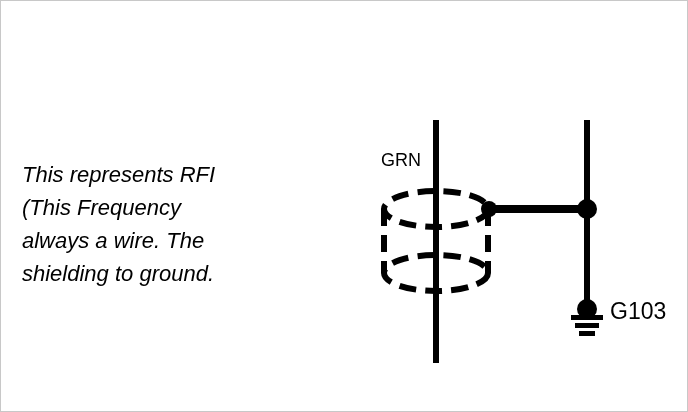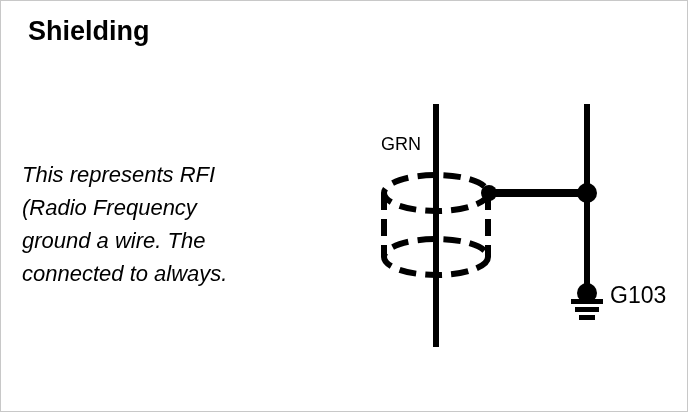--- a/index.html
+++ b/index.html
@@ -41,44 +41,43 @@
     font-weight: normal;
     font-style: italic;
   }
   #description .desc-line {
     display: block;
     white-space: nowrap;
   }
   #diagram {
     position: absolute;
     left: 350px;
-    top: 84px;
+    top: 100px;
     width: 338px;
     height: 290px;
   }
   #diagram svg {
     display: block;
   }
   .dia-label {
     font-family: "Liberation Sans", sans-serif;
     fill: #000000;
   }
 </style>
 </head>
 <body>
 
 <div id="page">
 
-  <div id="page-title">Shielding</div>
 
   <div id="description">
     <span class="desc-line">This represents RFI</span>
-    <span class="desc-line">(Radio Frequency</span>
-    <span class="desc-line">ground a wire. The</span>
-    <span class="desc-line">connected to always.</span>
+    <span class="desc-line">(This Frequency</span>
+    <span class="desc-line">always a wire. The</span>
+    <span class="desc-line">shielding to ground.</span>
   </div>
 
   <div id="diagram">
     <svg width="338" height="290" viewBox="0 0 338 290" xmlns="http://www.w3.org/2000/svg">
 
       <line x1="85" y1="19" x2="85" y2="262" stroke="#000000" stroke-width="6"></line>
 
       <ellipse cx="85" cy="108" rx="52" ry="18" fill="none" stroke="#000000" stroke-width="6" stroke-dasharray="17 9"></ellipse>
 
       <ellipse cx="85" cy="172" rx="52" ry="18" fill="none" stroke="#000000" stroke-width="6" stroke-dasharray="17 9"></ellipse>

